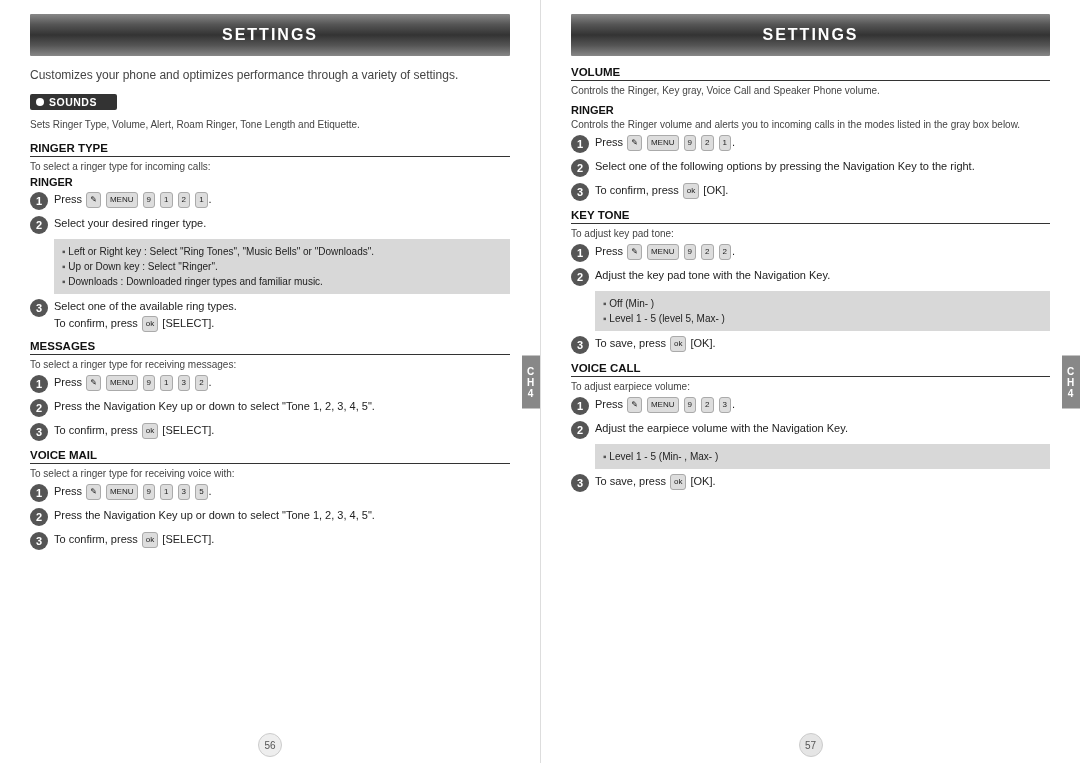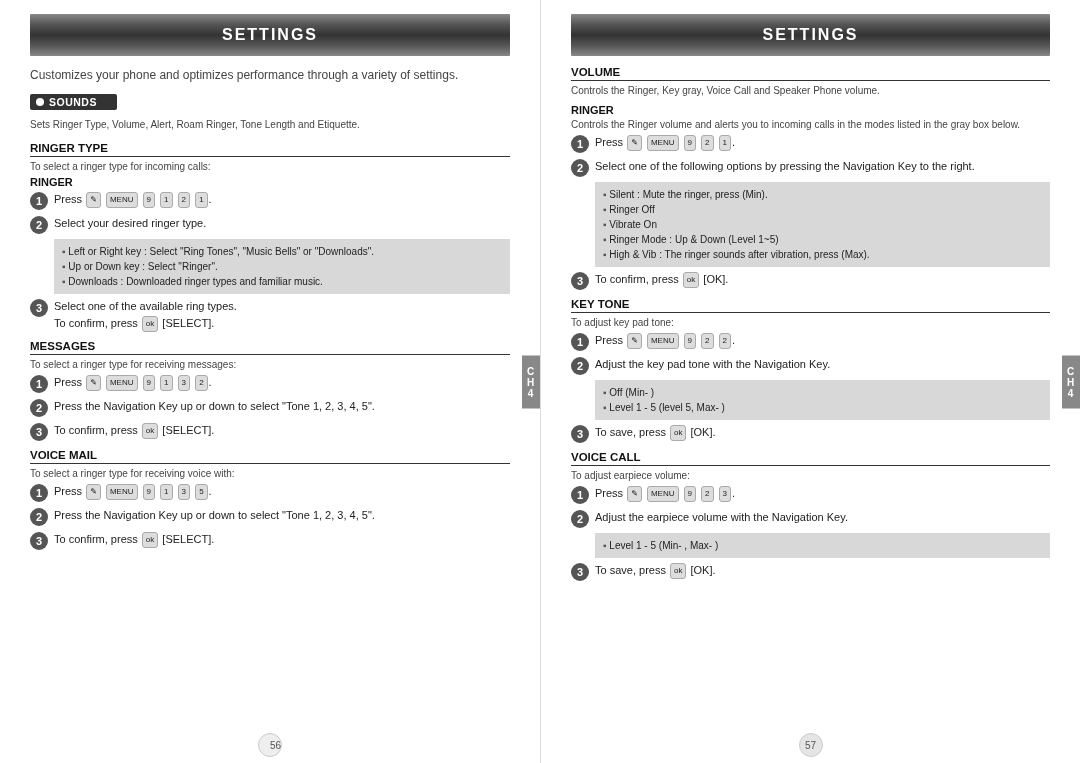--- a/index.html
+++ b/index.html
@@ -297,21 +297,21 @@
         <div class="step">
           <div class="step-num">3</div>
           <div class="step-text">
             To confirm, press <span class="key-icon">ok</span> [SELECT].
           </div>
         </div>
       </div>
     </div>
 
     <div class="page-num">
-      <span style="background:#eee;border:1px solid #ccc;border-radius:50%;display:inline-block;width:24px;height:24px;line-height:24px;text-align:right;">56</span>
+      <span style="background:#eee;border:1px solid #ccc;border-radius:50%;display:inline-block;width:24px;height:24px;line-height:24px;text-align:center;">56</span>
     </div>
 
     <div class="side-tab">
       <span>C</span>
       <span>H</span>
       <span>4</span>
     </div>
   </div>
 
   <div class="page-right">
@@ -333,29 +333,20 @@
           <span class="key-icon">9</span>
           <span class="key-icon">2</span>
           <span class="key-icon">1</span>.
         </div>
       </div>
       <div class="step">
         <div class="step-num">2</div>
         <div class="step-text">Select one of the following options by pressing the Navigation Key to the right.</div>
       </div>
 
-      <div class="info-box">
-        <ul>
-          <li>Silent : Mute the ringer, press (Min).</li>
-          <li>Ringer Off</li>
-          <li>Vibrate On</li>
-          <li>Ringer Mode : Up &amp; Down (Level 1~5)</li>
-          <li>High &amp; Vib : The ringer sounds after vibration, press (Max).</li>
-        </ul>
-      </div>
 
       <div class="step">
         <div class="step-num">3</div>
         <div class="step-text">
           To confirm, press <span class="key-icon">ok</span> [OK].
         </div>
       </div>
 
       <div class="section-gap">
         <div class="section-title">KEY TONE</div>

